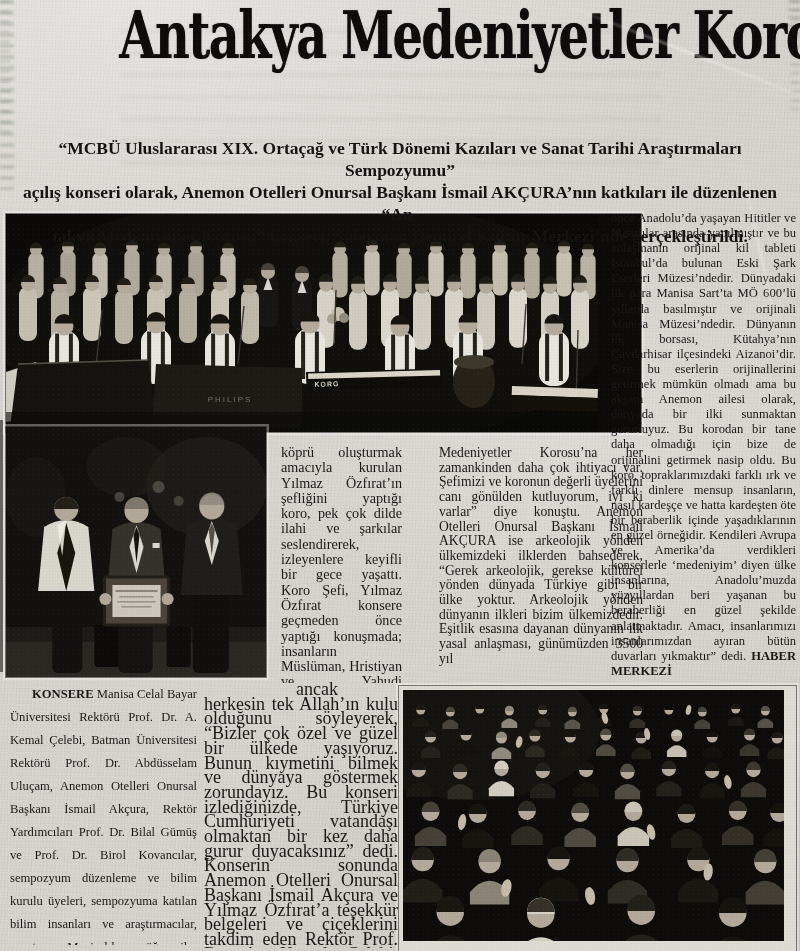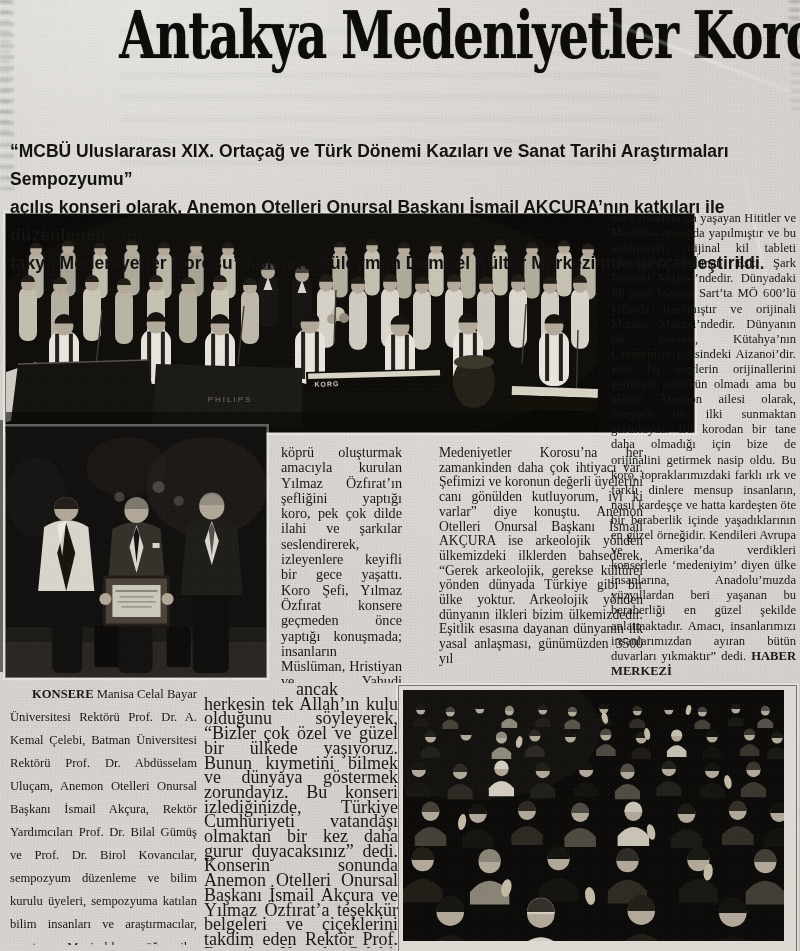--- a/index.html
+++ b/index.html
@@ -40,26 +40,26 @@
 
   .headline{position:absolute;left:0;top:6px;width:800px;text-align:center;z-index:10;}
   .headline .hl{display:inline-block;white-space:nowrap;
     font-family:"DejaVu Serif", serif;font-weight:900;color:#0d0c0b;
     font-size:63px;line-height:58px;letter-spacing:-2px;
     text-shadow:0 0 1px rgba(0,0,0,.6);}
   .headline .l1{transform:scaleX(.76) scaleY(1.04);}
   .headline .l2{transform:scaleX(.74) scaleY(1.04);margin-top:2px;}
 
   .lead{position:absolute;left:10px;top:137px;width:780px;z-index:10;
-    font-family:Liberation Sans, sans-serif;font-size:17.5px;line-height:28px;
-    font-weight:600;color:#141311;text-align:left;}
+    font-family:Liberation Serif, serif;font-size:17.5px;line-height:22px;
+    font-weight:600;color:#141311;text-align:center;}
 
   .photo{position:absolute;background:#0c0b09;box-shadow:0 0 0 1px rgba(30,28,24,.55), 0 0 0 3px rgba(255,255,255,.35);z-index:8;}
   .photo svg{display:block;}
-  .choir{left:6px;top:214px;width:688px;height:218px;}
+  .choir{left:6px;top:214px;width:635px;height:218px;}
   .award{left:6px;top:427px;width:260px;height:250px;}
   .audience{left:399px;top:686px;width:389px;height:259px;background:#dedbd5;padding:4px;}
 
   .col{position:absolute;z-index:9;text-align:justify;color:#191816;overflow:hidden;}
   .col p{margin:0;}
   .col-right{left:611px;top:211px;width:185px;height:472px;font-size:12.6px;line-height:15.1px;}
   .col-narrow{left:281px;top:445px;width:121px;height:238px;font-size:14.2px;line-height:15.3px;}
   .col-center{left:406px;top:446px;width:204px;height:236px;font-size:13.6px;line-height:14.7px;margin-left:33px;}
   .col-capA{left:10px;top:683px;width:187px;height:262px;font-size:12.6px;line-height:23px;}
   .col-capA p{text-indent:22px;}

